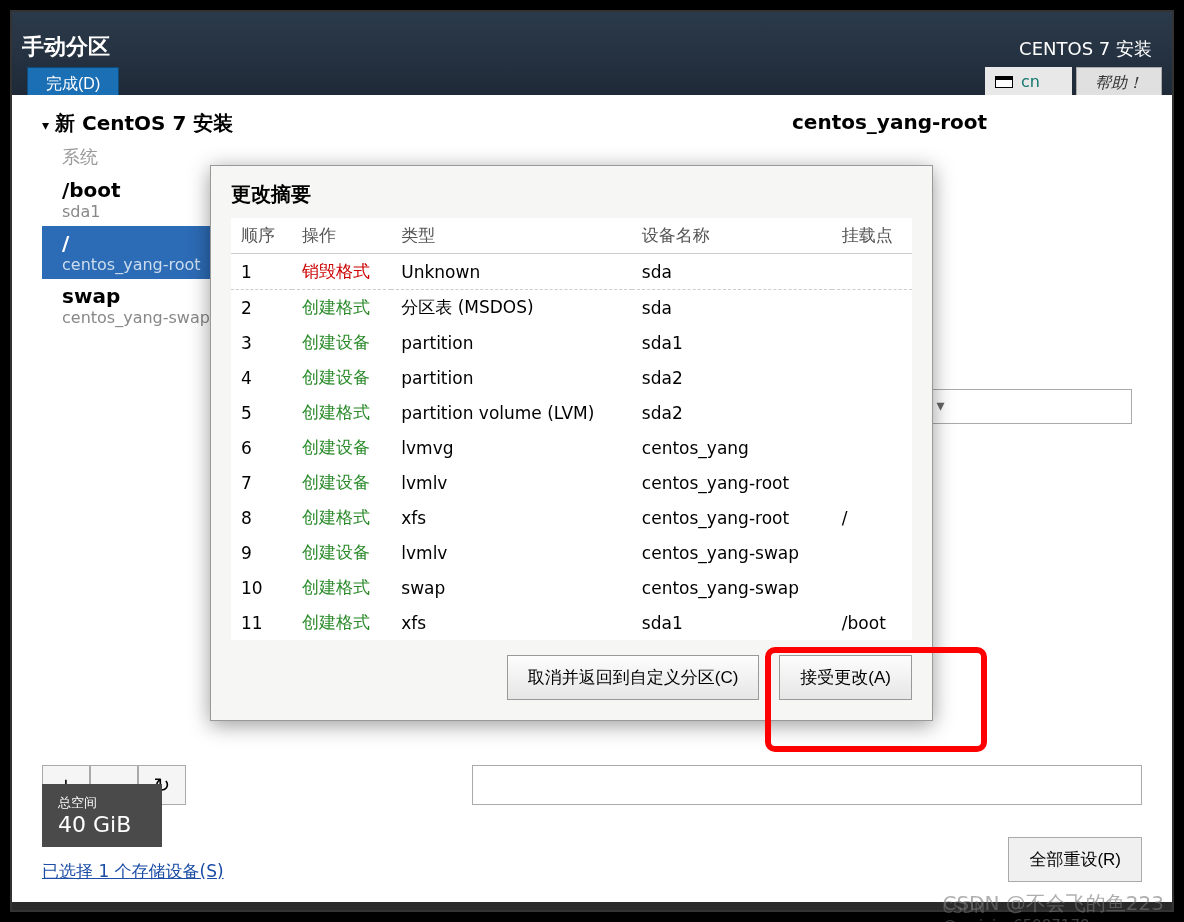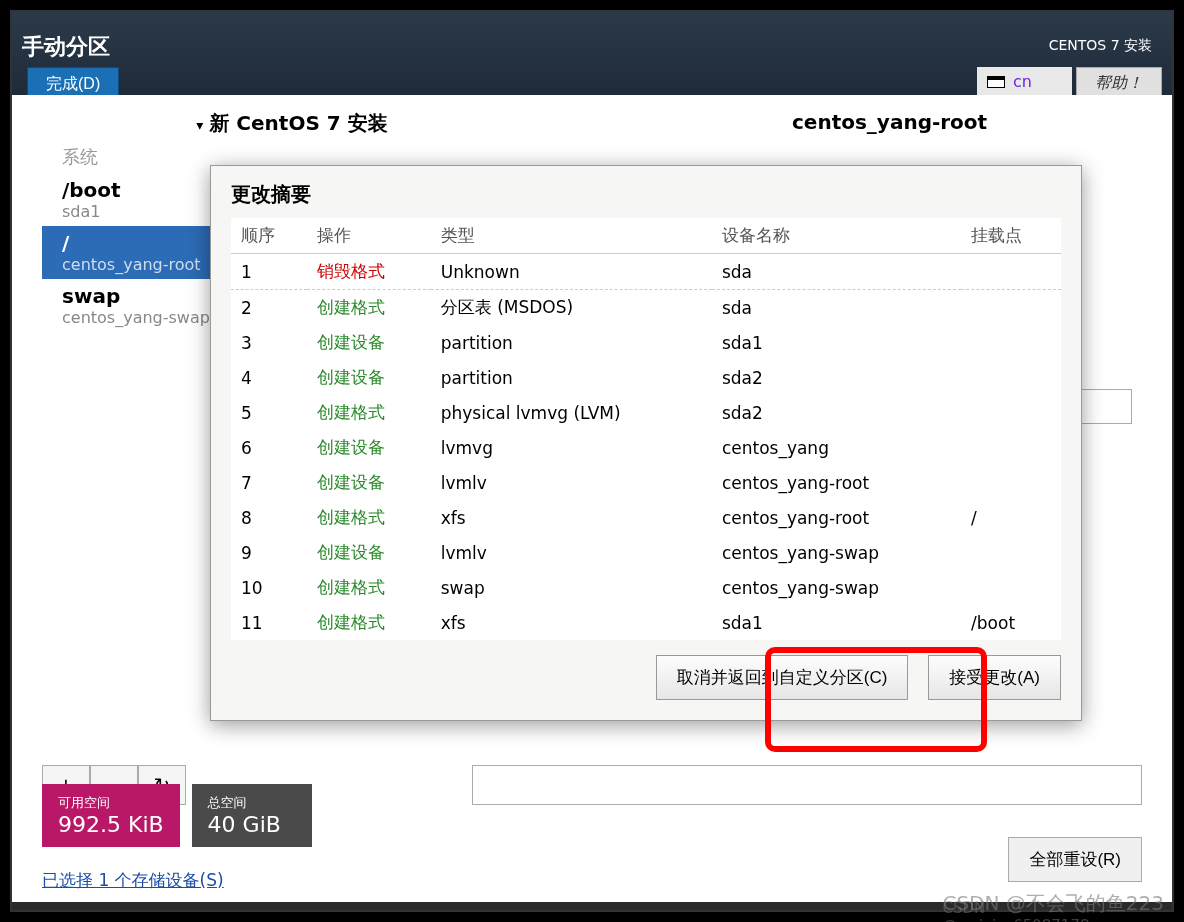--- a/index.html
+++ b/index.html
@@ -35,28 +35,28 @@
   background: #1b6fb5;
   border: 1px solid #0e4b7d;
   color: #fff;
   padding: 6px 18px;
   font-size: 16px;
   cursor: pointer;
 }
 .install-label {
   position: absolute;
   right: 20px; top: 25px;
-  font-size: 14px;
+  font-size: 18px;
 }
 .lang-box {
   position: absolute;
   right: 100px; top: 55px;
   background: #e8e8e8;
-  color: #6d28d9;
-  padding: 5px 40px 5px 10px;
+  color: #0f766e;
+  padding: 5px 32px 5px 10px;
   font-size: 16px;
   display: flex; align-items: center; gap: 8px;
 }
 .kbd-icon {
   width: 18px; height: 12px;
   border: 1px solid #000;
   display: inline-block;
   background: linear-gradient(#000 30%, #fff 30%);
 }
 .help-button {
@@ -74,21 +74,21 @@
   height: 807px;
   padding: 20px 30px;
   position: relative;
 }
 .partition-panel {
   position: absolute;
   left: 30px; top: 15px;
   width: 500px;
 }
 .new-install-title {
-  font-size: 20px; font-weight: bold; text-align: center;
+  font-size: 20px; font-weight: bold;
 }
 .new-install-title::before {
   content: "▾"; margin-right: 6px; font-size: 14px;
 }
 .syslabel {
   color: #999; font-size: 18px;
   margin: 8px 0 4px 20px;
 }
 .mount-row {
   padding: 5px 10px 5px 20px;
@@ -133,21 +133,21 @@
 .card {
   padding: 10px 16px;
   min-width: 120px;
 }
 .card-label { font-size: 13px; }
 .card-value { font-size: 22px; }
 .card.avail { background: #b91768; color: #fff; }
 .card.total { background: #4a4a4a; color: #fff; }
 .storage-link {
   position: absolute;
-  left: 30px; bottom: 10px;
+  left: 30px; bottom: 19px;
   color: #1b4da6;
   text-decoration: underline;
   font-size: 17px;
 }
 .reset-btn {
   position: absolute;
   right: 30px; bottom: 20px;
   border: 1px solid #aaa;
   background: #f0f0f0;
   padding: 10px 20px;
@@ -158,21 +158,21 @@
   right: 30px; top: 670px;
   width: 670px;
   height: 40px;
   border: 1px solid #aaa;
   background: #fff;
 }
 
 .dialog {
   position: absolute;
   left: 210px; top: 165px;
-  width: 872px;
+  width: 723px;
   background: #f6f6f4;
   border: 1px solid #999;
   box-shadow: 0 4px 20px rgba(0,0,0,0.4);
   padding: 15px 20px 20px 20px;
   z-index: 100;
 }
 .dialog-title { font-size: 20px; font-weight: bold; margin-bottom: 10px; }
 .dialog-desc { font-size: 16px; margin-bottom: 10px; }
 .change-table {
   width: 100%;
@@ -279,24 +279,20 @@
 
     <div class="toolbar">
       <div class="tool-btn">+</div>
       <div class="tool-btn">−</div>
       <div class="tool-btn">↻</div>
     </div>
 
     <div class="long-input"></div>
 
     <div class="space-cards">
-      <div class="card avail">
-        <div class="card-label">可用空间</div>
-        <div class="card-value">992.5 KiB</div>
-      </div>
       <div class="card total">
         <div class="card-label">总空间</div>
         <div class="card-value">40 GiB</div>
       </div>
     </div>
 
     <a href="#" class="storage-link">已选择 1 个存储设备(S)</a>
     <button class="reset-btn">全部重设(R)</button>
   </div>
 </div>
@@ -338,21 +334,21 @@
         <tr>
           <td>4</td>
           <td class="op-create">创建设备</td>
           <td>partition</td>
           <td>sda2</td>
           <td></td>
         </tr>
         <tr>
           <td>5</td>
           <td class="op-create">创建格式</td>
-          <td>physical lvmvg (LVM)</td>
+          <td>partition volume (LVM)</td>
           <td>sda2</td>
           <td></td>
         </tr>
         <tr>
           <td>6</td>
           <td class="op-create">创建设备</td>
           <td>lvmvg</td>
           <td>centos_yang</td>
           <td></td>
         </tr>

